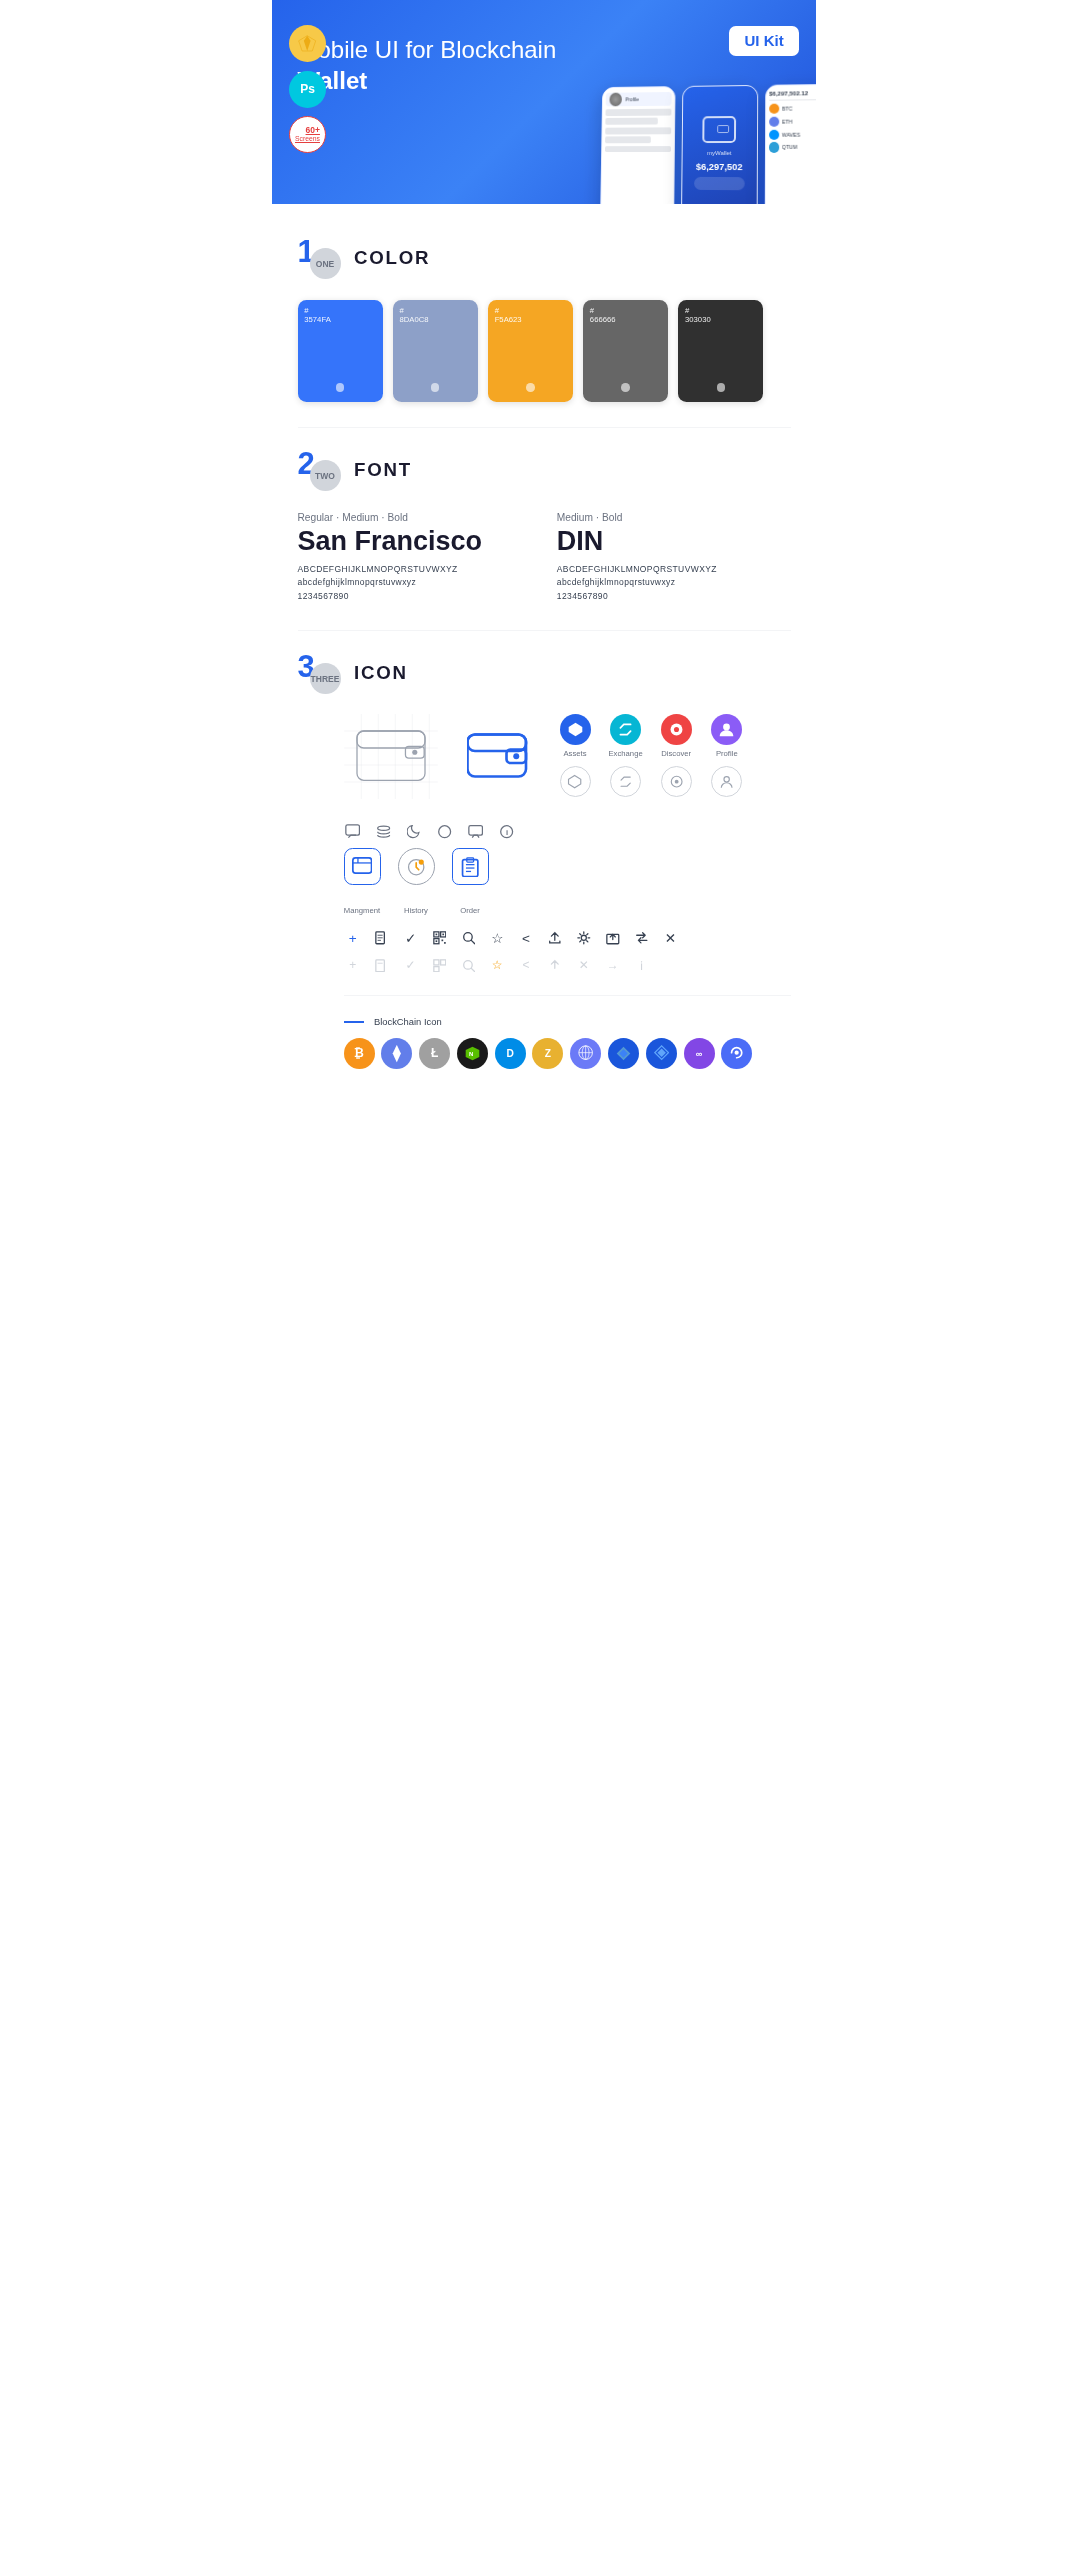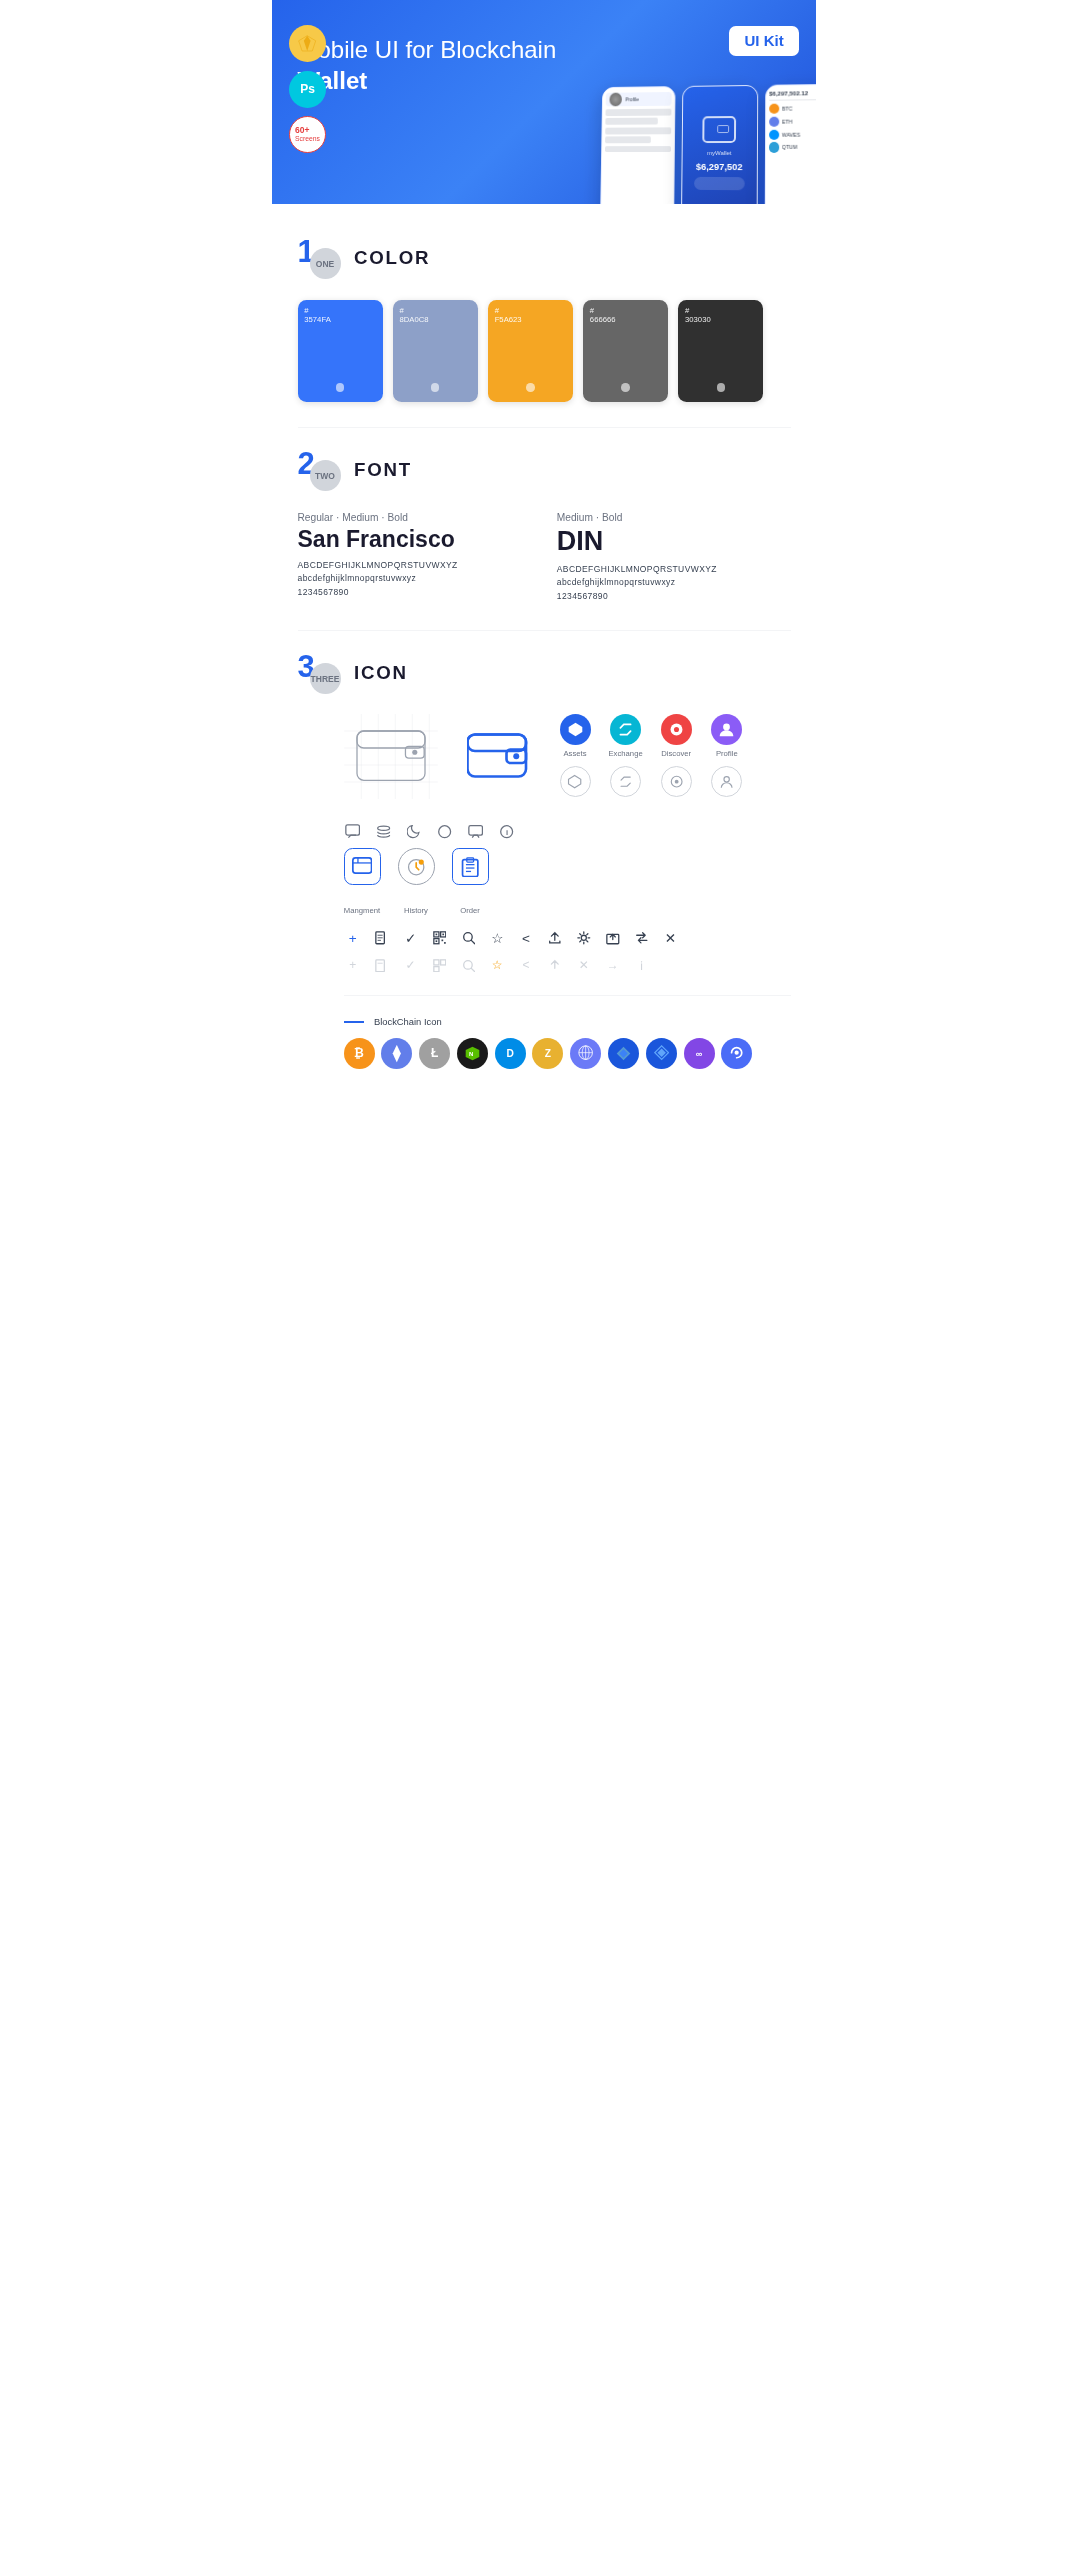--- a/index.html
+++ b/index.html
@@ -46,21 +46,21 @@
       height: 37px;
       border-radius: 50%;
       display: flex;
       align-items: center;
       justify-content: center;
       font-weight: 700;
       font-size: 11px;
     }
     .badge-sketch { background: #f7c948; color: #e8610c; }
     .badge-ps { background: #00c8e0; color: #fff; }
-    .badge-screens { background: #fff; color: #e53e3e; border: 1.7px solid #e53e3e; font-size: 9.4px; text-align: left; line-height: 1.1; }
+    .badge-screens { background: #fff; color: #e53e3e; border: 1.7px solid #e53e3e; font-size: 9.4px; text-align: right; line-height: 1.1; text-decoration: underline; }
 
     
     .phones-container {
       position: absolute;
       right: -25.5px;
       bottom: -17px;
       display: flex;
       gap: 6.8px;
       transform: perspective(680px) rotateY(-8deg) rotateX(3deg);
     }
@@ -169,21 +169,21 @@
       display: grid;
       grid-template-columns: 1fr 1fr;
       gap: 25.5px;
     }
     .font-meta {
       font-size: 10.2px;
       color: #6b7280;
       margin-bottom: 3.4px;
     }
     .font-name-sf {
-      font-size: 23px;
+      font-size: 27px;
       font-weight: 800;
       color: #1a1a2e;
       margin-bottom: 6.8px;
     }
     .font-name-din {
       font-size: 27px;
       font-weight: 700;
       color: #1a1a2e;
       font-family: 'Arial Narrow', Arial, sans-serif;
       margin-bottom: 6.8px;

